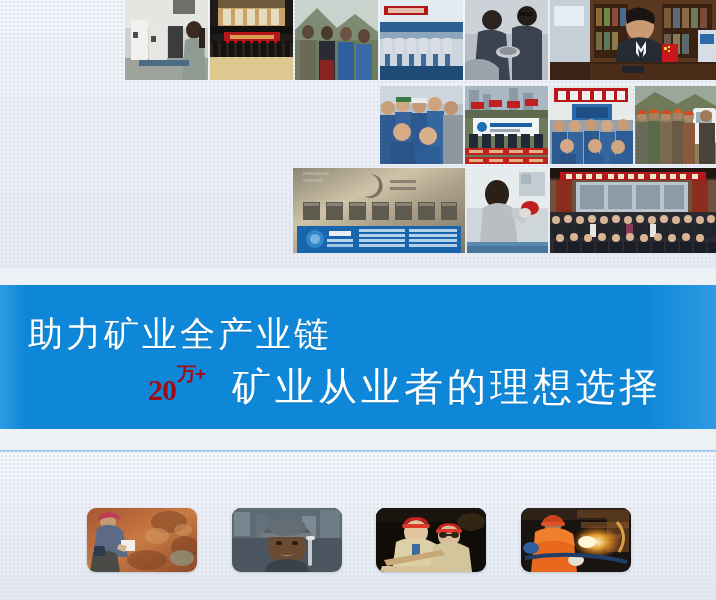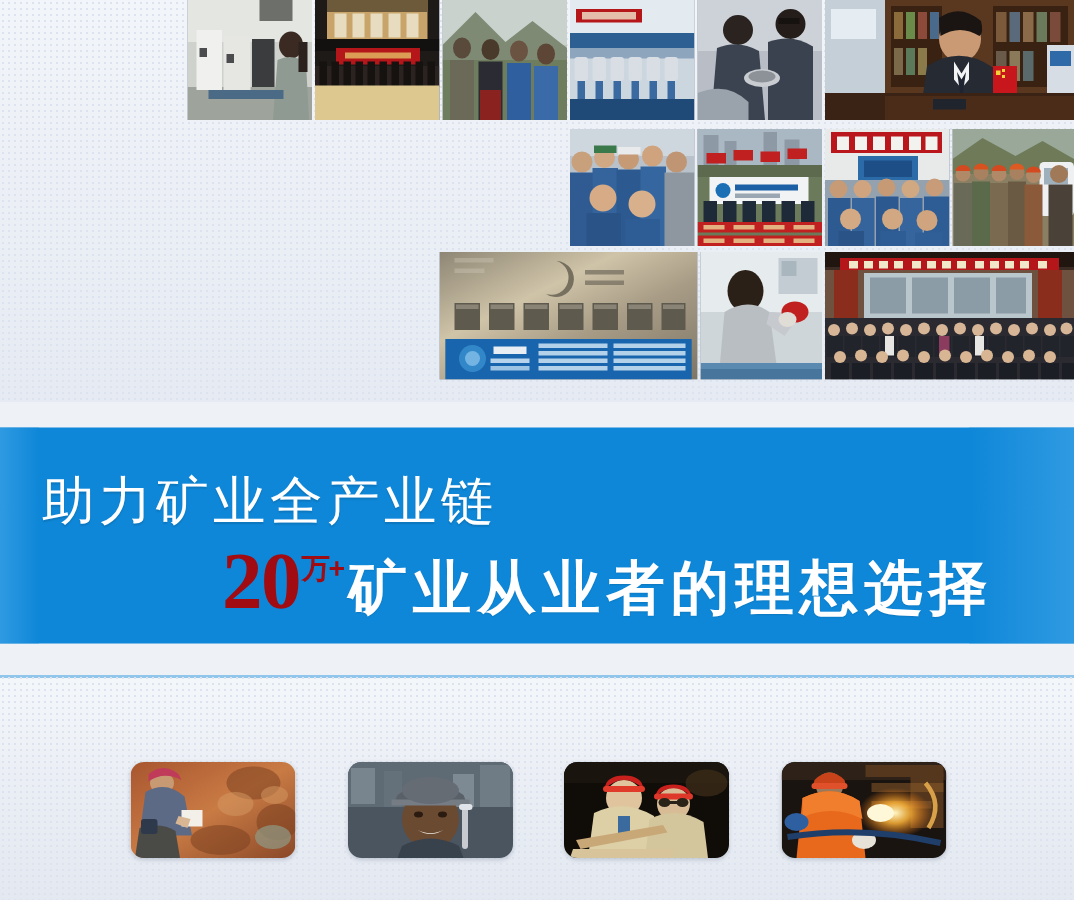--- a/index.html
+++ b/index.html
@@ -47,32 +47,32 @@
     position:absolute; left:28px; top:26px;
     font-size:35px; color:#ffffff; letter-spacing:3px;
     font-weight:400; white-space:nowrap;
     text-shadow:0 1px 1px rgba(0,0,0,.12);
   }
   .bn-line2 {
     position:absolute; left:148px; top:75px;
     white-space:nowrap; display:flex; align-items:baseline;
   }
   .bn-num {
-    font-size:54px; font-weight:bold; color:#a00c12;
+    font-size:30px; font-weight:bold; color:#a00c12;
     font-family:"Liberation Serif", serif;
     line-height:1; letter-spacing:-1px;
   }
   .bn-sup {
     font-size:19px; font-weight:bold; color:#a00c12;
     position:relative; top:-20px; left:1px;
     letter-spacing:-1px;
   }
   .bn-txt {
-    font-size:39px; font-weight:bold; color:#ffffff;
-    letter-spacing:4px; margin-left:4px;
+    font-size:39px; font-weight:normal; color:#ffffff;
+    letter-spacing:4px; margin-left:28px;
     text-shadow:0 1px 1px rgba(0,0,0,.10);
   }
 
   
   #bottom {
     position:absolute; left:0; top:450px; width:716px; height:150px;
     background:linear-gradient(180deg,#f4f7fa 0%, #e9edf4 55%, #e4e9f1 100%);
     overflow:hidden;
   }
   #bottom .topline {

